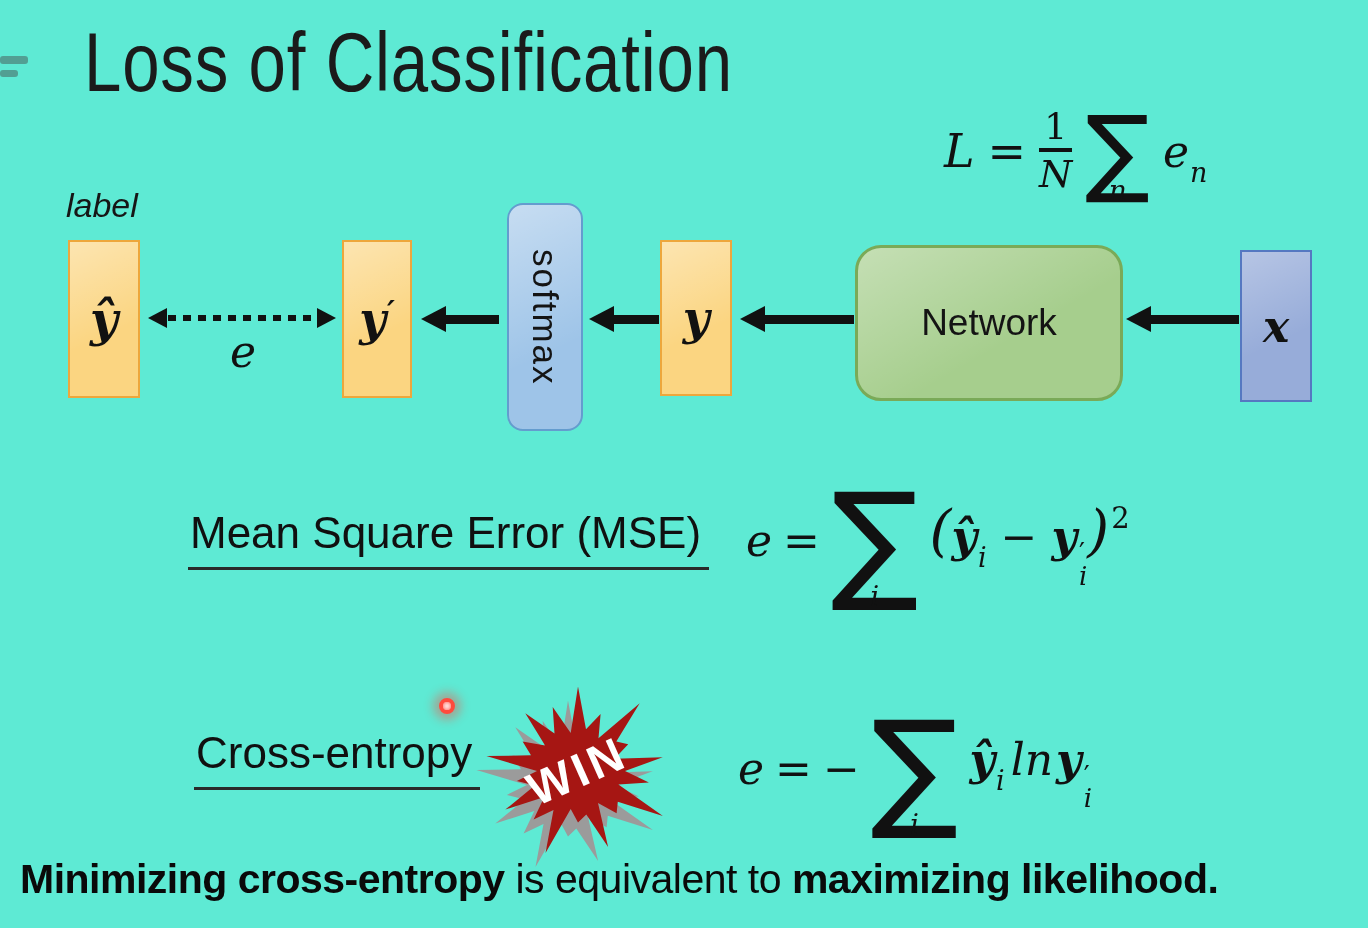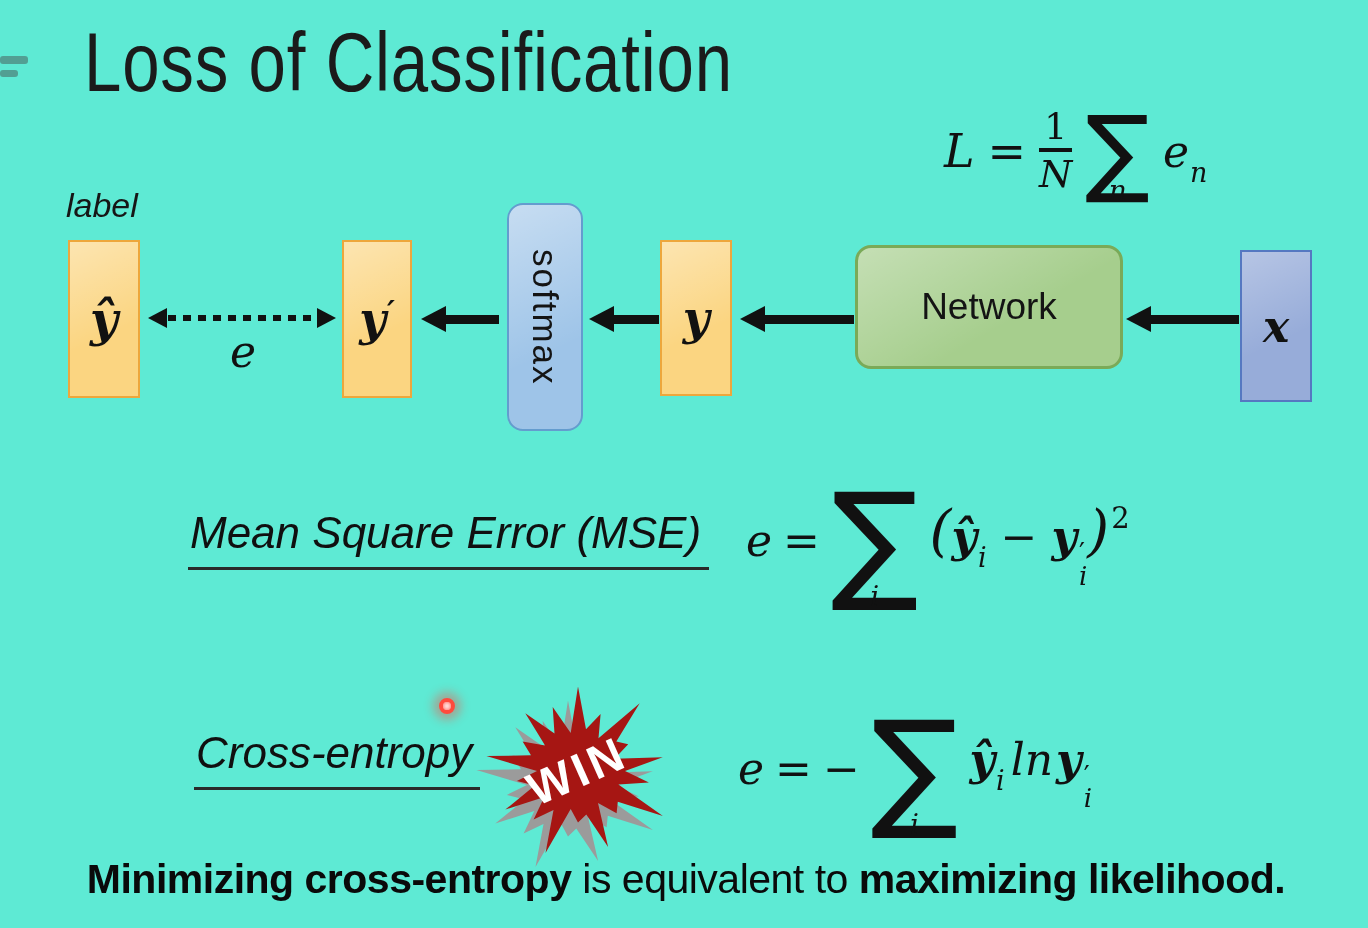--- a/index.html
+++ b/index.html
@@ -59,21 +59,21 @@
   .yprime-box{left:342px;top:240px;width:70px;height:158px;font-size:46px;}
   .primemark{font-size:30px;position:relative;top:-13px;margin-left:1px;font-family:"DejaVu Serif",serif;font-weight:bold;}
   .softmax-box{
     left:507px;top:203px;width:76px;height:228px;border-radius:16px;
     background:linear-gradient(155deg,rgba(255,255,255,.42),rgba(255,255,255,0) 65%),var(--softmax_fill);
     border-color:var(--softmax_border);
   }
   .vert{writing-mode:vertical-rl;font-size:35px;letter-spacing:2px;color:#141414;}
   .y-box{left:660px;top:240px;width:72px;height:156px;font-size:46px;}
   .network-box{
-    left:855px;top:245px;width:268px;height:124px;border-radius:16px;border-width:3px;
+    left:855px;top:245px;width:268px;height:156px;border-radius:26px;border-width:3px;
     background:linear-gradient(150deg,rgba(255,255,255,.35),rgba(255,255,255,0) 60%),var(--network_fill);
     border-color:var(--network_border);font-size:37px;color:#141414;
   }
   .x-box{
     left:1240px;top:250px;width:72px;height:152px;font-size:44px;
     background:linear-gradient(155deg,rgba(255,255,255,.30),rgba(255,255,255,0) 60%),var(--x_fill);
     border-color:var(--x_border);
   }
 
   .arrow{position:absolute;display:flex;align-items:center;height:28px;}
@@ -85,21 +85,21 @@
   .a4{left:1126px;top:305px;width:113px;}
 
   .dotted-arrow{position:absolute;left:148px;top:307px;width:188px;height:22px;display:flex;align-items:center;}
   .dhl{width:0;height:0;border-top:10px solid transparent;border-bottom:10px solid transparent;border-right:19px solid var(--ink);}
   .dhr{width:0;height:0;border-top:10px solid transparent;border-bottom:10px solid transparent;border-left:19px solid var(--ink);}
   .dshaft{flex:1;height:6px;margin:0 1px;background:repeating-linear-gradient(90deg,var(--ink) 0 8px,transparent 8px 15px);}
   .err-label{position:absolute;left:230px;top:326px;font-size:44px;}
 
   
   .heading{
-    position:absolute;font-style:italic;font-size:44px;color:#101010;
+    position:absolute;font-size:44px;color:#101010;
     border-bottom:3px solid #2a2a2a;padding:0 8px 9px 2px;white-space:nowrap;
   }
   .mse-heading{left:188px;top:508px;}
   .ce-heading{left:194px;top:712px;margin-top:16px;}
 
   
   .equation{gap:11px;font-size:44px;height:150px;}
   .equation .sigma{font-size:130px;}
   .mse-eq{left:746px;top:465px;}
   .ce-eq{left:738px;top:693px;}
@@ -114,21 +114,21 @@
   }
   .win-star{position:absolute;left:478px;top:678px;width:200px;height:192px;}
   .win-star svg{width:100%;height:100%;overflow:visible;}
   .win-star text{
     font-family:"Liberation Sans",sans-serif;font-weight:bold;font-size:47px;
     letter-spacing:4px;fill:#ffffff;
   }
 
   
   .statement{
-    position:absolute;left:20px;right:16px;top:856px;margin:0;text-align:center;
+    position:absolute;left:20px;right:16px;top:856px;margin:0;text-align:left;
     font-size:41px;letter-spacing:-.5px;color:#0a0a0a;white-space:nowrap;
   }
   .statement b{font-weight:bold;}
 
   
   .smudge{position:absolute;background:#444;opacity:.45;border-radius:3px;}
   .smudge1{left:0;top:56px;width:28px;height:8px;}
   .smudge2{left:0;top:70px;width:18px;height:7px;}
 </style>
 </head>

